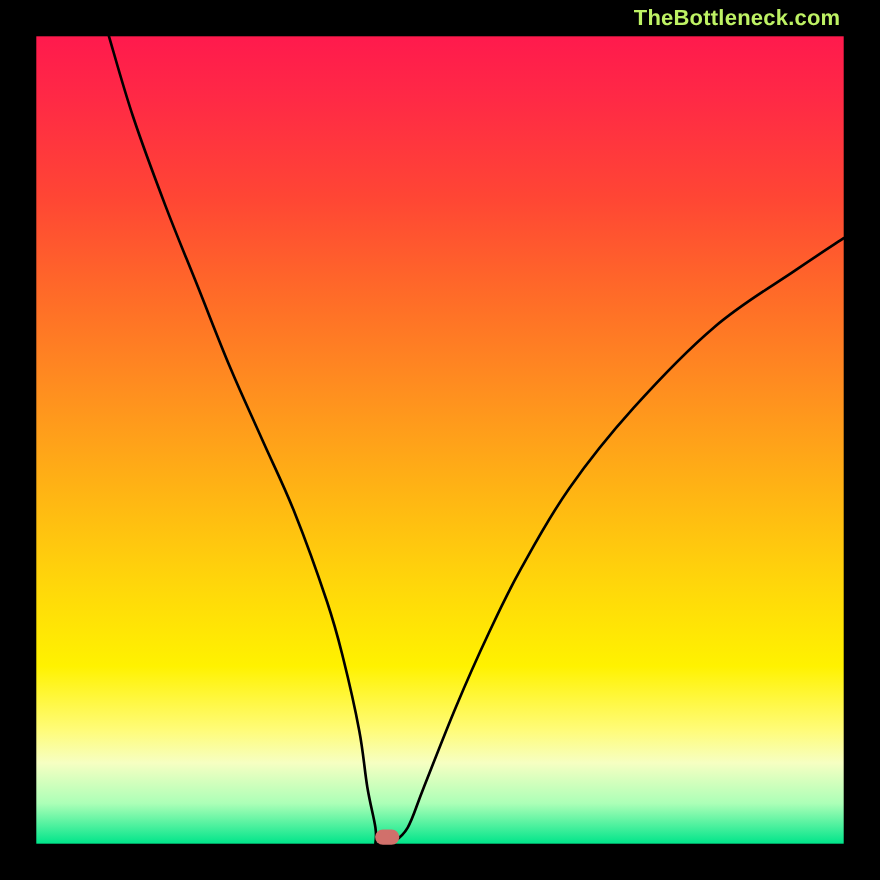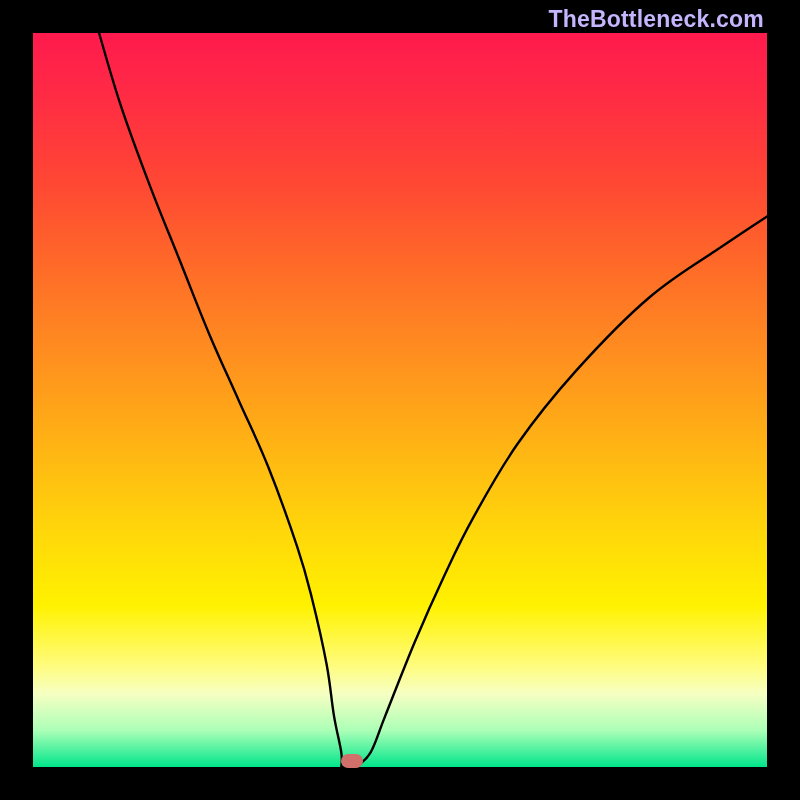--- a/index.html
+++ b/index.html
@@ -34,23 +34,23 @@
       #fffc7a 86%,
       #f6ffc2 90%,
       #acffb7 95%,
       #00e58a 100%);
   }
   .watermark {
     position: absolute;
     top: 6px;
     right: 36px;
     font-family: Arial, Helvetica, sans-serif;
-    font-size: 23px;
+    font-size: 20px;
     font-weight: 600;
-    color: #c4b5fd;
+    color: #bef264;
     letter-spacing: 0.2px;
     user-select: none;
   }
   svg.curve {
     position: absolute;
     left: 0;
     top: 0;
     width: 734px;
     height: 734px;
     overflow: visible;

